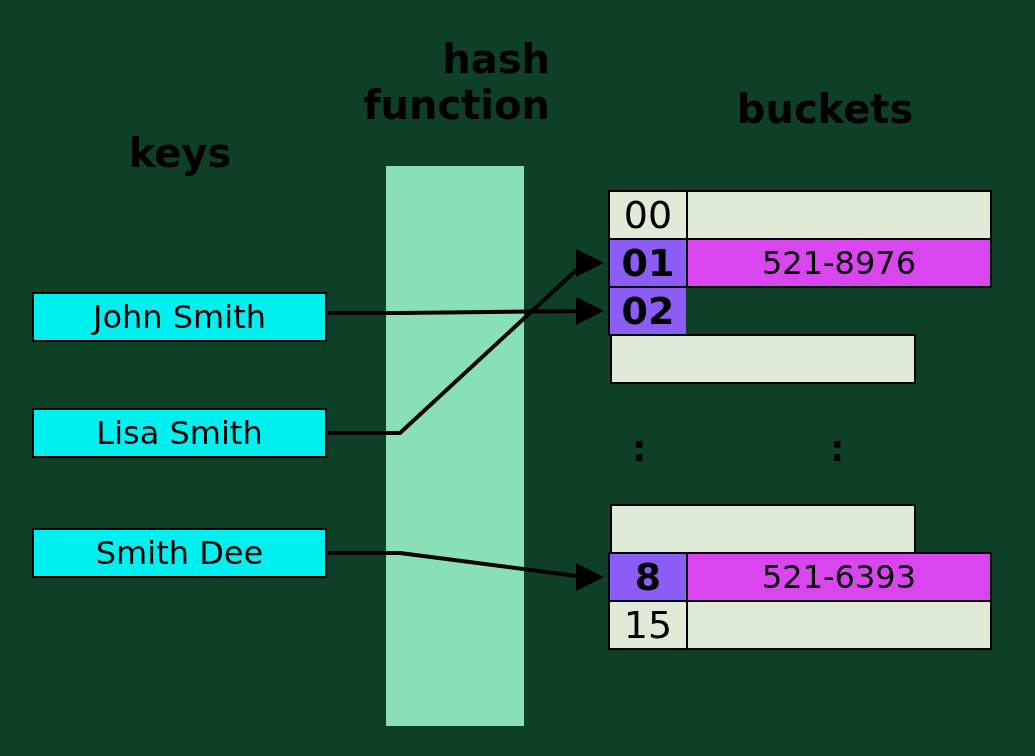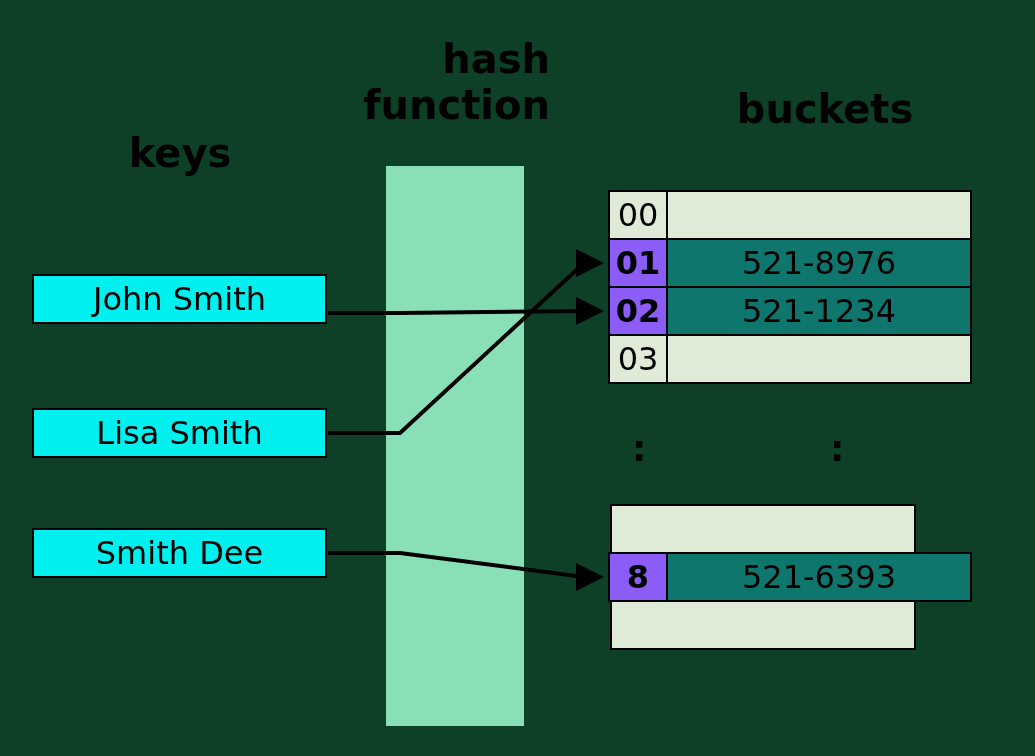--- a/index.html
+++ b/index.html
@@ -28,64 +28,64 @@
       width: 295px;
       height: 50px;
       background: #00f0f0;
       border: 2px solid #000;
       display: flex;
       align-items: center;
       justify-content: center;
       font-size: 32px;
       color: #000;
     }
-    .key-john   { top: 274px; }
+    .key-john   { top: 292px; }
     .key-lisa   { top: 408px; }
     .key-sandra { top: 528px; }
 
     .hash-rect {
       position: absolute;
       top: 166px;
       left: 386px;
       width: 138px;
       height: 560px;
       background: #8ae0b6;
     }
 
     .bucket-row {
       position: absolute;
       left: 610px;
       height: 50px;
       display: flex;
     }
     .bucket-index {
-      width: 58px;
+      width: 78px;
       height: 50px;
       border: 2px solid #000;
       display: flex;
       align-items: center;
       justify-content: center;
-      font-size: 32px;
+      font-size: 38px;
       border-right: none;
       margin-left: -2px;
     }
     .bucket-value {
       width: 306px;
       height: 50px;
       border: 2px solid #000;
       display: flex;
       align-items: center;
       justify-content: center;
       font-size: 32px;
       margin-left: 0;
     }
     .idx-empty { background: #dfebd6; }
     .idx-hit   { background: #8b5cf6; font-weight: bold; }
     .val-empty { background: #dfebd6; }
-    .val-hit   { background: #0f766e; }
+    .val-hit   { background: #d946ef; }
 
     .ellipsis {
       position: absolute;
       font-size: 36px;
       font-weight: bold;
       color: #000;
     }
     .ellipsis-idx { left: 632px; top: 428px; }
     .ellipsis-val { left: 830px; top: 428px; }
 
@@ -113,38 +113,37 @@
 <div class="bucket-row" style="top:190px">
   <div class="bucket-index idx-empty">00</div>
   <div class="bucket-value val-empty"></div>
 </div>
 <div class="bucket-row" style="top:238px">
   <div class="bucket-index idx-hit">01</div>
   <div class="bucket-value val-hit">521-8976</div>
 </div>
 <div class="bucket-row" style="top:286px">
   <div class="bucket-index idx-hit">02</div>
-  <div class="bucket-value val-hit">521-1234</div>
 </div>
 <div class="bucket-row" style="top:334px">
-  <div class="bucket-index idx-empty">03</div>
   <div class="bucket-value val-empty"></div>
 </div>
 
 <div class="ellipsis ellipsis-idx">:</div>
 <div class="ellipsis ellipsis-val">:</div>
 
 <div class="bucket-row" style="top:504px">
   <div class="bucket-value val-empty"></div>
 </div>
 <div class="bucket-row" style="top:552px">
   <div class="bucket-index idx-hit">8</div>
   <div class="bucket-value val-hit">521-6393</div>
 </div>
 <div class="bucket-row" style="top:600px">
+  <div class="bucket-index idx-empty">15</div>
   <div class="bucket-value val-empty"></div>
 </div>
 
 <svg class="wires" viewBox="0 0 1035 756">
   <defs>
     <marker id="arrowhead" markerWidth="7" markerHeight="7" refX="6" refY="3.5" orient="auto">
       <polygon points="0 0, 7 3.5, 0 7" fill="#000"></polygon>
     </marker>
   </defs>
 

